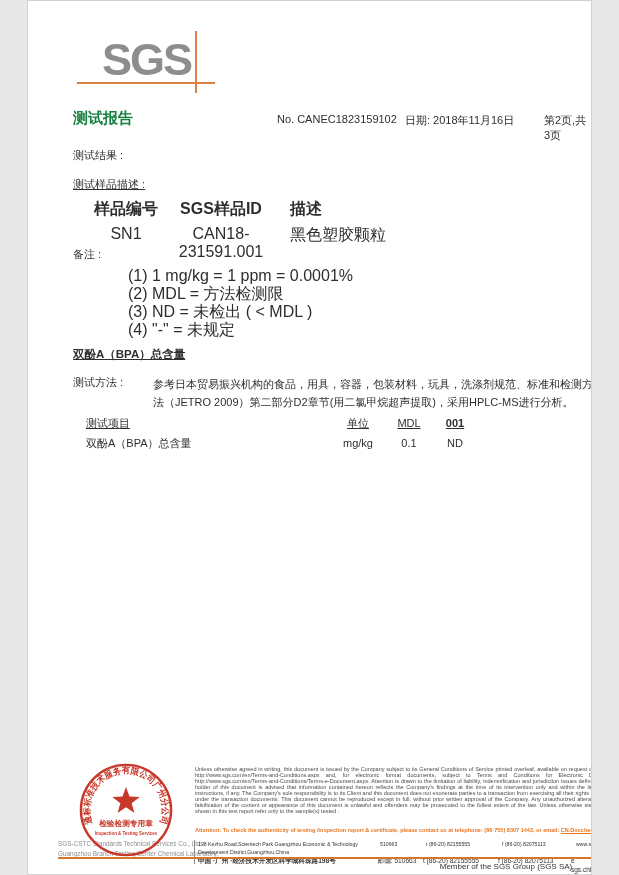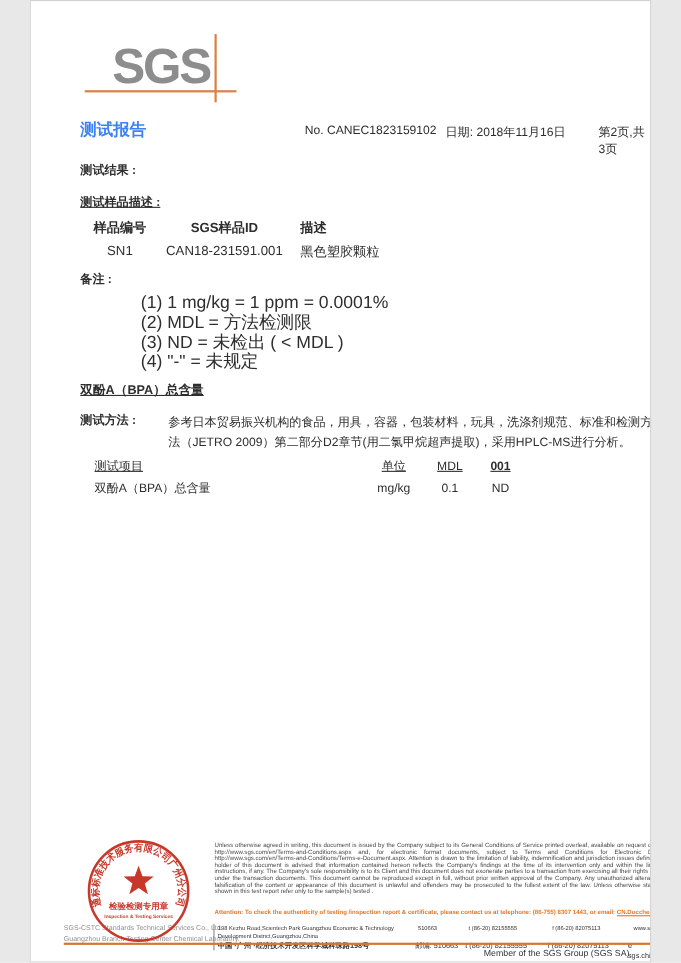--- a/index.html
+++ b/index.html
@@ -11,30 +11,30 @@
   }
   .abs { position:absolute; }
 
   
   .logo-text { left:74px; top:36px; font-size:45px; line-height:46px; font-weight:bold;
                color:#8d8d8d; letter-spacing:-2px; }
   .logo-vline { left:167px; top:30px; width:2px; height:62px; background:#dd8142; }
   .logo-hline { left:49px; top:81px; width:138px; height:2px; background:#dd8142; }
 
   
-  .doc-title  { left:45px;  top:108px; font-size:15px; font-weight:bold; color:#3b82f6; }
+  .doc-title  { left:45px;  top:108px; font-size:15px; font-weight:bold; color:#15803d; }
   .report-no  { left:219px; top:112px; font-size:11px;padding-left:30px; }
   .hdr-date   { left:377px; top:112px; font-size:11px; }
   .hdr-page   { left:516px; top:112px; font-size:11px; }
 
-  .txt11 { font-size:11px; line-height:14px;font-weight:bold; }
+  .txt11 { font-size:11px; line-height:14px; }
   .results-label     { left:45px; top:147px; }
   .sample-desc-label { left:45px; top:176px; text-decoration:underline; }
 
-  .sample-table { left:41px; top:198px; width:380px; font-size:12px; }
+  .sample-table { left:58px; top:198px; width:380px; font-size:16px; }
   .sample-table .tr { display:flex; margin-bottom:5px; }
   .sample-table .c1 { width:80px;  text-align:center; }
   .sample-table .c2 { width:110px; text-align:center; }
   .sample-table .c3 { padding-left:14px; text-align:left; flex:1; }
   .sample-table .th { font-weight:bold; }
 
   .notes-label { left:45px; top:246px; }
   .notes-list  { left:100px; top:266px; font-size:16px; line-height:18px; }
 
   .bpa-heading  { left:45px; top:346px; font-size:11.5px; font-weight:bold; text-decoration:underline; }

